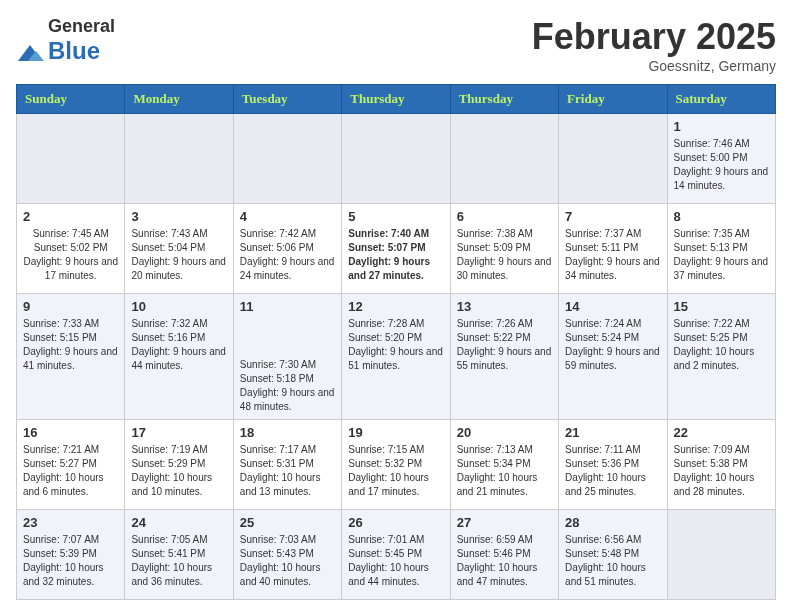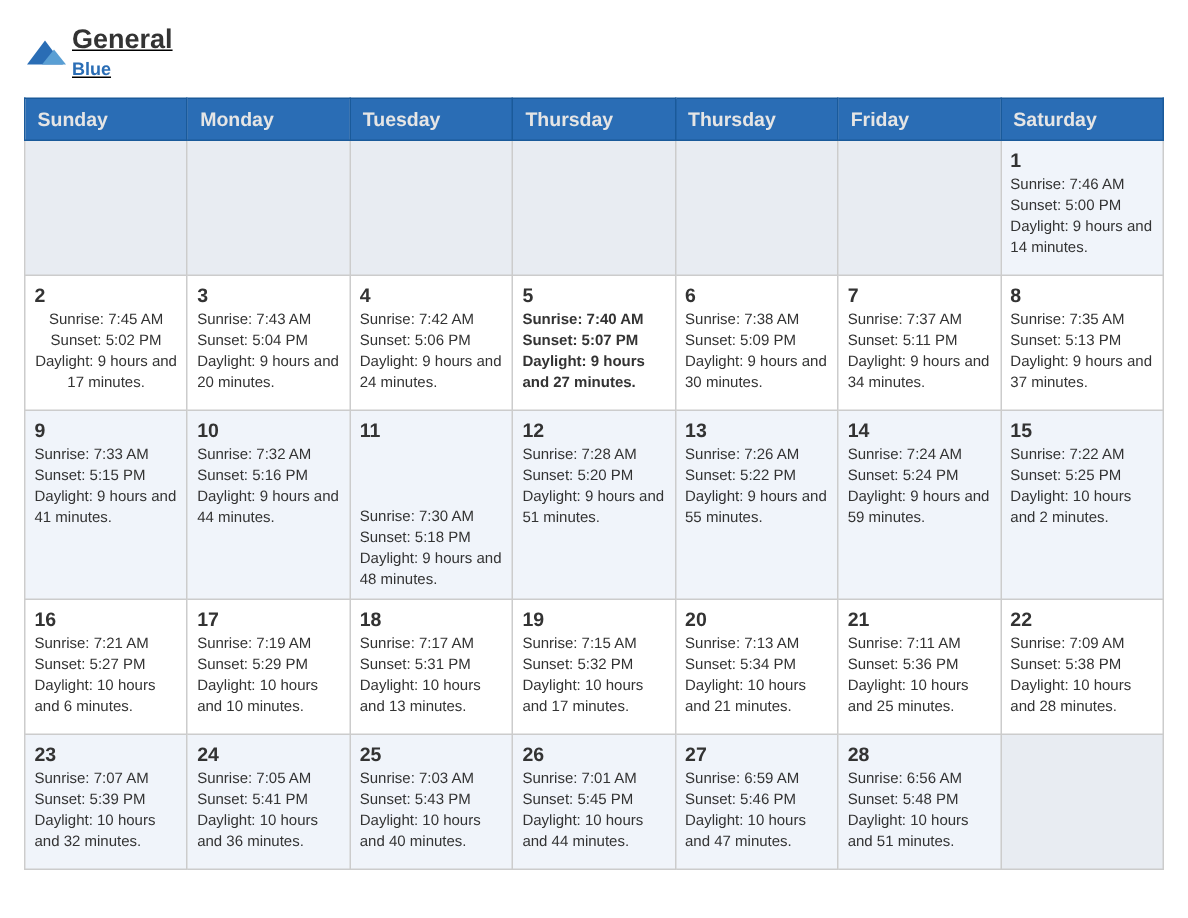--- a/index.html
+++ b/index.html
@@ -11,31 +11,30 @@
       padding: 16px;
     }
     .header {
       display: flex;
       justify-content: space-between;
       align-items: flex-start;
       margin-bottom: 10px;
     }
     .logo {
       display: flex;
-      align-items: center;
+      align-items: flex-end;
       gap: 4px;
-      text-decoration: underline;
     }
     .logo-text-general {
       font-size: 18px;
       font-weight: bold;
       color: #333;
     }
     .logo-text-blue {
-      font-size: 12px;
+      font-size: 24px;
       font-weight: bold;
       color: #2a6db5;
     }
     .logo-icon {
       width: 28px;
       height: 22px;
     }
     .title-block {
       text-align: right;
     }
@@ -48,26 +47,27 @@
       font-size: 14px;
       color: #555;
     }
     .calendar {
       width: 100%;
       border-collapse: collapse;
       border: 1px solid #ccc;
     }
     .calendar th {
       background: #2a6db5;
-      color: #e5e5e5;
+      color: #bef264;
       font-size: 13px;
       font-weight: bold;
       padding: 6px 8px;
       text-align: left;
       border: 1px solid #1a5a9a;
+      font-family: Liberation Serif, serif;
     }
     .calendar td {
       vertical-align: top;
       width: calc(100% / 7);
       min-height: 90px;
       height: 90px;
       padding: 5px 6px;
       border: 1px solid #ccc;
       font-size: 10.5px;
       color: #333;
@@ -101,20 +101,24 @@
   <div class="logo">
     <svg class="logo-icon" viewBox="0 0 28 22" xmlns="http://www.w3.org/2000/svg">
       <polygon points="14,2 26,18 2,18" fill="#2a6db5"></polygon>
       <polygon points="20,8 28,18 12,18" fill="#5a9fd4"></polygon>
     </svg>
     <div>
       <span class="logo-text-general">General</span><br>
       <span class="logo-text-blue">Blue</span>
     </div>
   </div>
+  <div class="title-block">
+    <div class="month-title">February 2025</div>
+    <div class="subtitle">Goessnitz, Germany</div>
+  </div>
 </div>
 
 <table class="calendar">
   <thead>
     <tr>
 
     <th>Sunday</th>
         <th>Monday</th>
         <th>Tuesday</th>
         <th>Thursday</th>

